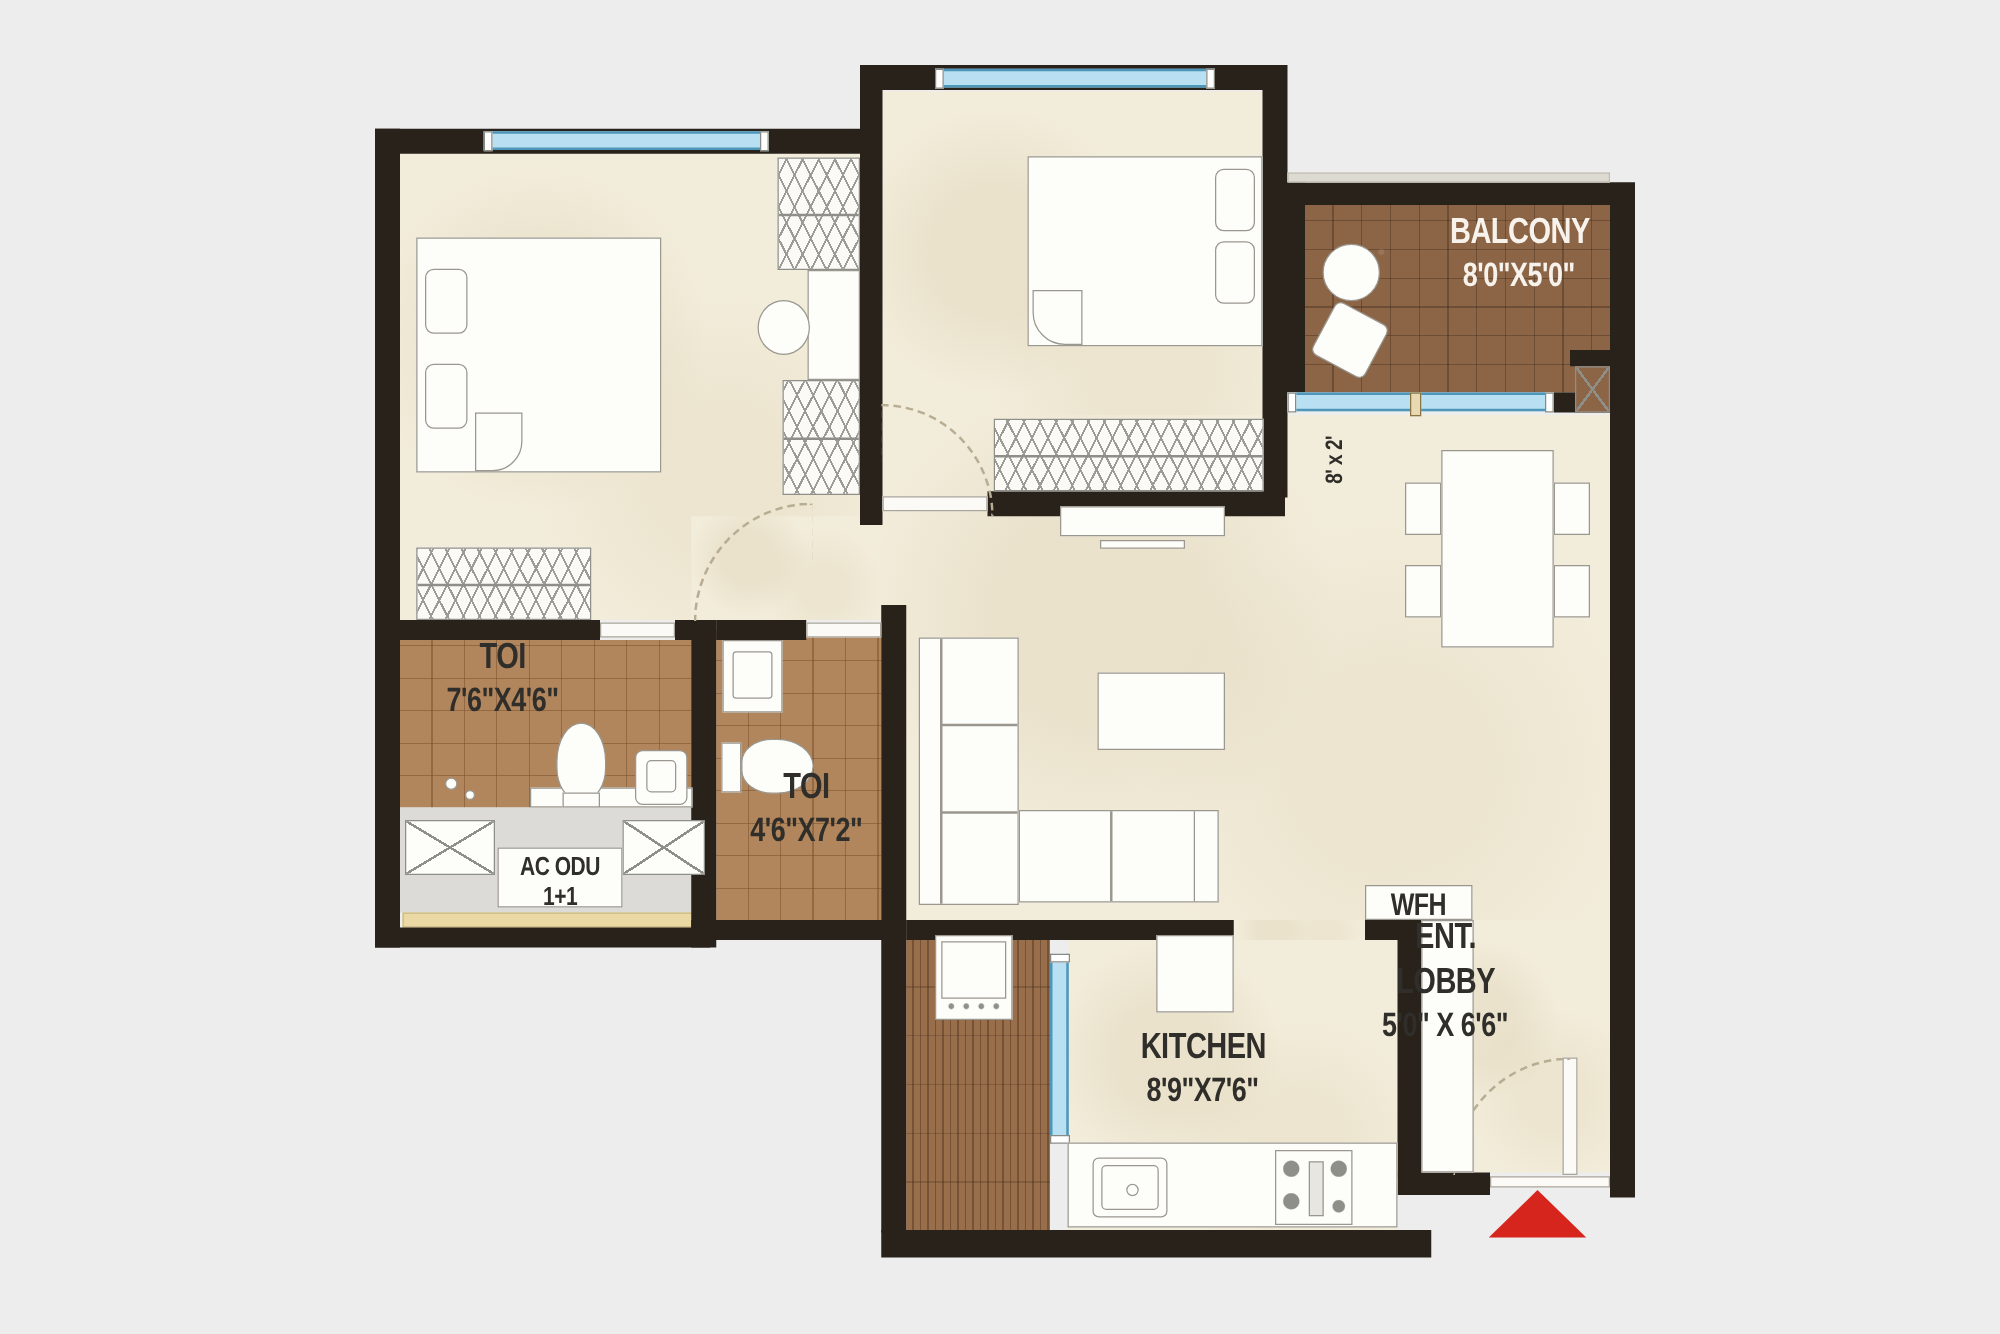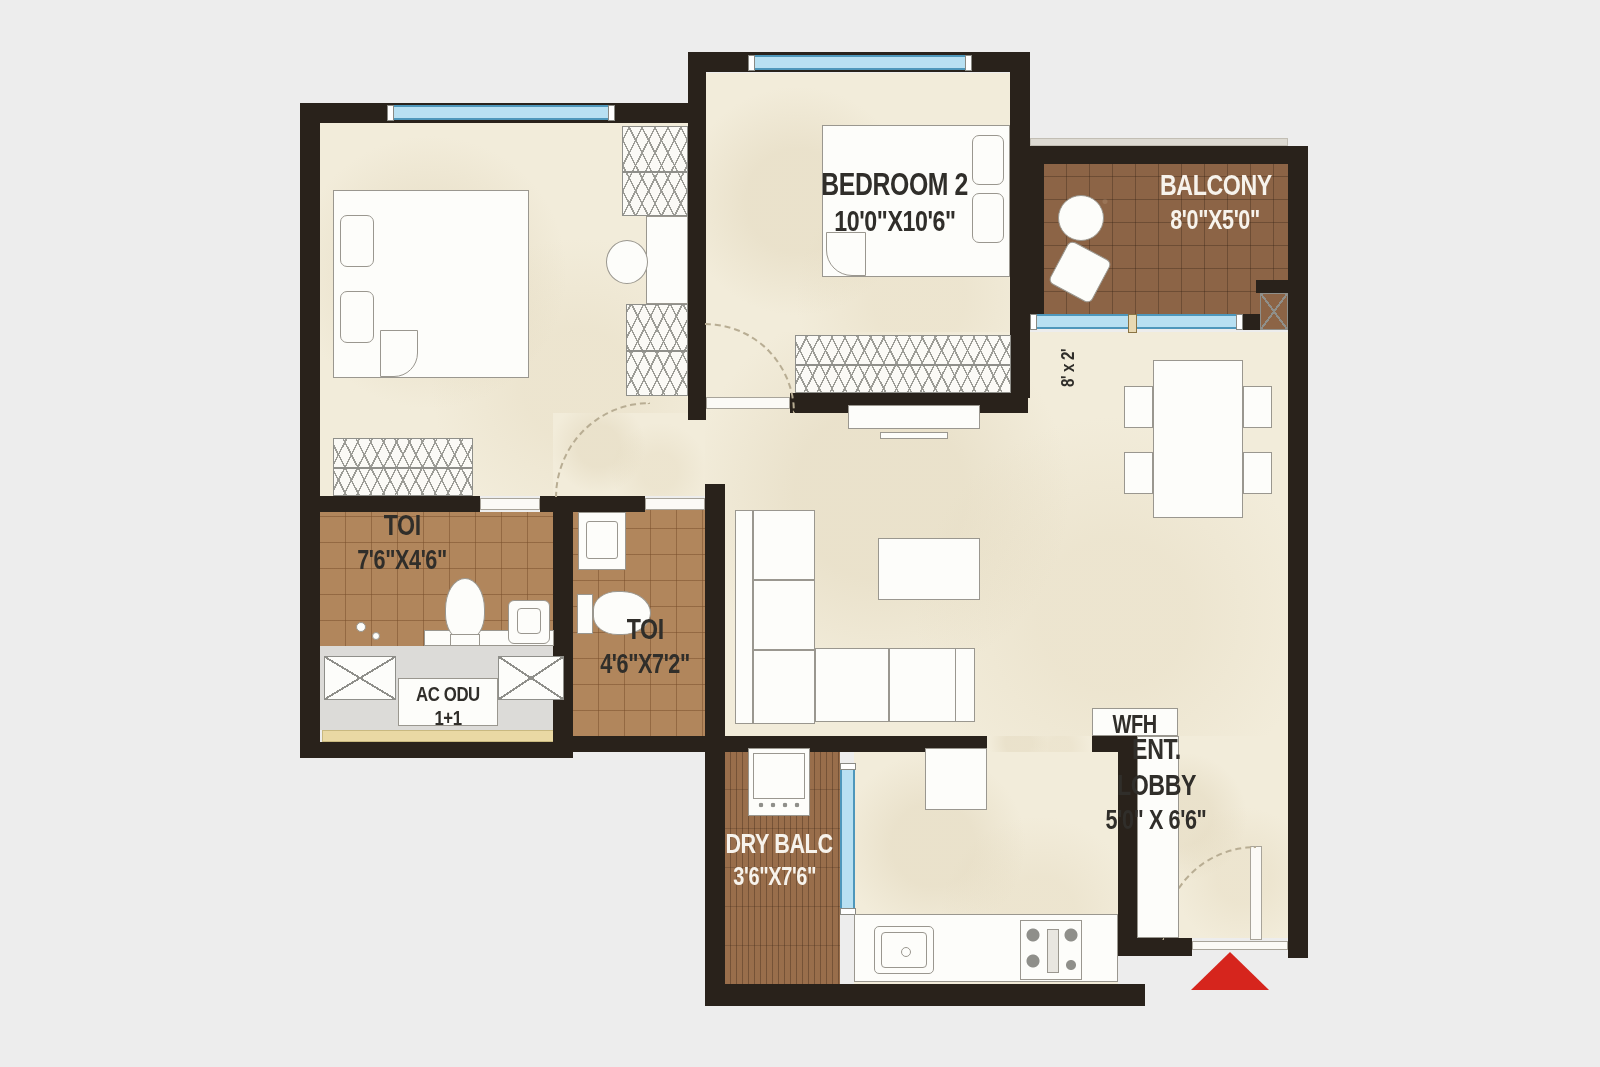--- a/index.html
+++ b/index.html
@@ -190,39 +190,35 @@
 
   <div class="furn" style="left:1092px;top:708px;width:86px;height:28px;"></div>
   <div class="furn" style="left:1137px;top:736px;width:42px;height:202px;"></div>
 
   <div class="xbox" style="left:324px;top:656px;width:72px;height:44px;"></div>
   <div class="xbox" style="left:498px;top:656px;width:66px;height:44px;"></div>
   <div class="furn" style="left:398px;top:678px;width:100px;height:48px;"></div>
 
   <div class="arrow-up" style="left:1191px;top:952px;"></div>
 
-  <div class="lbl" style="left:795px;top:166px;width:200px;">
-    <span class="cond f31">BEDROOM 2</span><br>
-    <span class="cond f29">10'0"X10'6"</span>
-  </div>
   <div class="lbl white" style="left:1138px;top:168px;width:155px;">
     <span class="cond f29">BALCONY</span><br>
     <span class="cond f27">8'0"X5'0"</span>
   </div>
   <div class="lbl" style="left:330px;top:508px;width:145px;">
     <span class="cond f29">TOI</span><br>
     <span class="cond f27">7'6"X4'6"</span>
   </div>
   <div class="lbl" style="left:580px;top:612px;width:130px;">
     <span class="cond f29">TOI</span><br>
     <span class="cond f27">4'6"X7'2"</span>
   </div>
-  <div class="lbl white" style="left:712px;top:828px;width:126px;">
-    <span class="cond f27">DRY BALC</span><br>
-    <span class="cond f25">3'6"X7'6"</span>
+  <div class="lbl" style="left:880px;top:820px;width:165px;">
+    <span class="cond f29">KITCHEN</span><br>
+    <span class="cond f27">8'9"X7'6"</span>
   </div>
   <div class="lbl" style="left:1086px;top:732px;width:140px;">
     <span class="cond f29">ENT.</span><br>
     <span class="cond f29">LOBBY</span><br>
     <span class="cond f27">5'0" X 6'6"</span>
   </div>
   <div class="lbl" style="left:1092px;top:709px;width:86px;">
     <span class="cond f25">WFH</span>
   </div>
   <div class="lbl" style="left:398px;top:682px;width:100px;">

